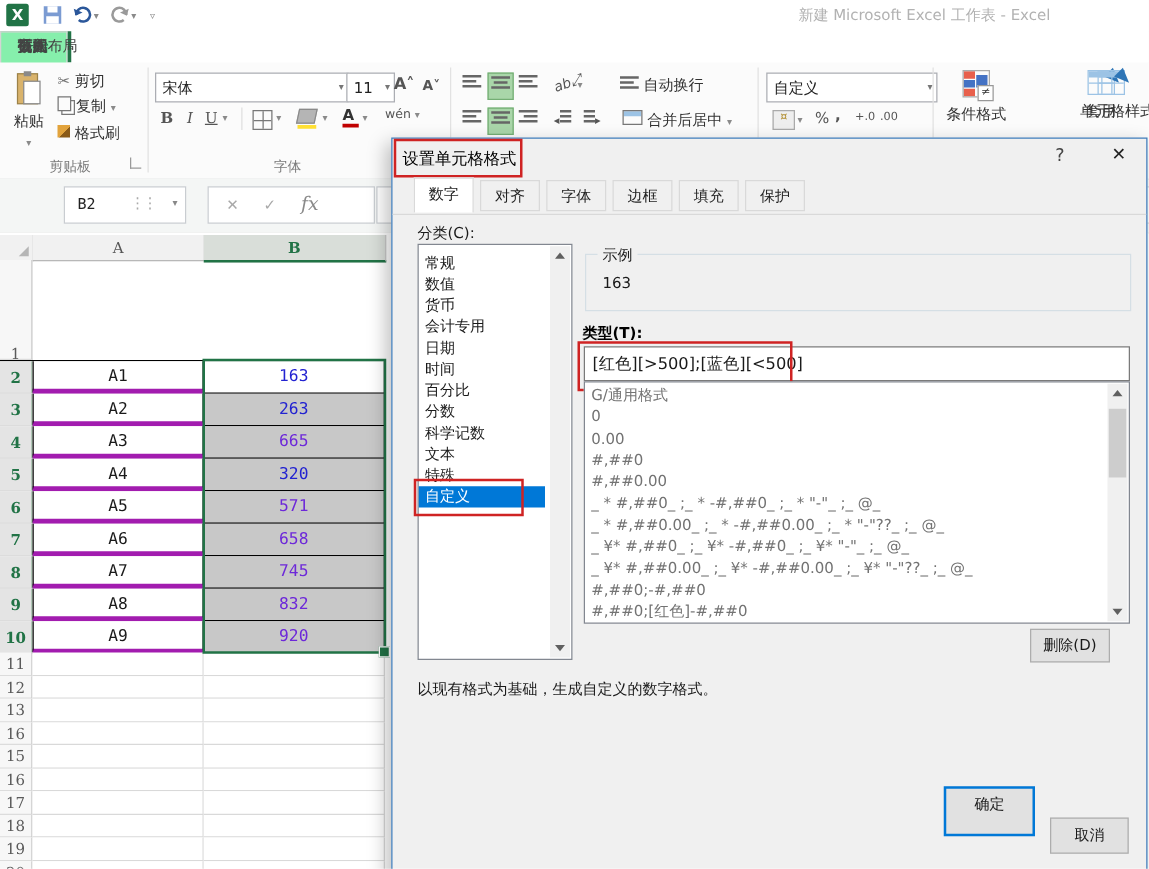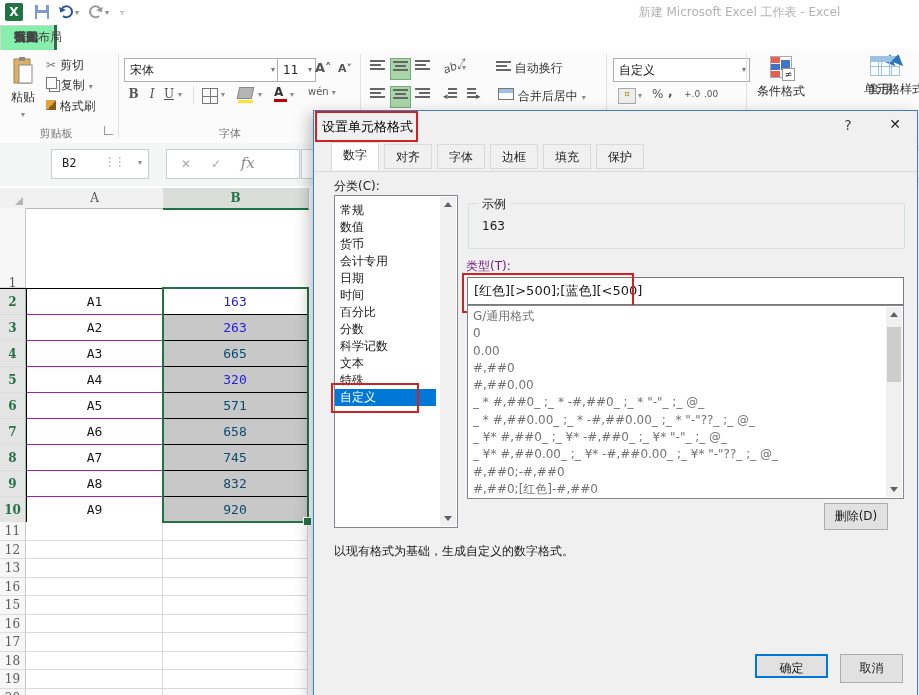--- a/index.html
+++ b/index.html
@@ -44,25 +44,25 @@
   #formulabar{left:0;top:143px;width:919px;height:43px;background:#f4f6f5;border-bottom:1px solid #cfd4d0;}
   .fbox{position:absolute;background:#fff;border:1px solid #c9cdd1;margin-left:48px;}
   
   #sheet{left:0;top:186px;width:919px;height:509px;background:#fff;}
   .colhead{position:absolute;top:2px;height:20px;line-height:20px;text-align:center;
      font-family:"DejaVu Serif","Liberation Serif",serif;background:#f1f1f1;border-right:1px solid #cacaca;border-bottom:1px solid #b8b8b8;color:#555;}
   .rowhead{font-family:"DejaVu Serif","Liberation Serif",serif;text-align:center;color:#5a5a5a;background:#f7f7f7;border-right:1px solid #cacaca;border-bottom:1px solid #dcdcdc;box-sizing:border-box;}
   .sheet-row{position:absolute;left:0;width:308px;height:26px;display:flex;}
   .sheet-row .rowhead{width:26px;height:26px;line-height:26px;background:#e4e4e4;color:#217346;font-weight:bold;border-right:1px solid #9fbfa9;}
   .cell{box-sizing:border-box;font-family:"DejaVu Sans Mono","Liberation Mono",monospace;font-size:13px;text-align:center;line-height:25px;}
-  .cell-a{width:137px;background:#fff;border-left:1px solid #000;border-right:1px solid #000;border-bottom:1px solid #a21caf;color:#1a1a1a;}
+  .cell-a{width:137px;background:#fff;border-left:1px solid #000;border-right:1px solid #000;border-bottom:4px solid #a21caf;color:#1a1a1a;}
   .cell-b{width:145px;background:#c8c8c8;border-right:1px solid #000;border-bottom:1px solid #000;}
   .cell-b[data-active="true"]{background:#fff;}
   .cell-b[data-color="blue"]{color:#2323d1;}
-  .cell-b[data-color="red"]{color:#0c4a6e;}
+  .cell-b[data-color="red"]{color:#6d28d9;}
   .empty-row{position:absolute;left:0;width:308px;height:18.5px;display:flex;}
   .empty-row .rowhead{width:26px;height:18.5px;line-height:18px;}
   .ecell{box-sizing:border-box;border-right:1px solid #d9d9d9;border-bottom:1px solid #d9d9d9;background:#fff;}
   
   #dialog{left:313px;top:110px;width:605px;height:600px;background:#f0f0f0;border:1px solid #3f7dbc;box-sizing:border-box;box-shadow:-4px 4px 14px rgba(0,0,0,.25);}
   .red-box{position:absolute;border:2px solid #cf2323;pointer-events:none;}
   .dtab{position:absolute;top:33px;width:48px;height:25px;line-height:25px;text-align:center;color:#222;background:#f0f0f0;border:1px solid #d9d9d9;box-sizing:border-box;}
   .dtab[data-active="true"]{background:#fff;height:28px;top:31px;border-bottom:none;z-index:2;}
   #dtab-line{position:absolute;left:0;top:60px;width:603px;height:1px;background:#d9d9d9;}
   #cat-list{left:20px;top:84px;width:124px;height:333px;background:#fff;border:1px solid #828790;box-sizing:border-box;padding-top:6px;}
@@ -370,21 +370,21 @@
         <span class="sarrow up"></span>
         <span class="sarrow dn"></span>
       </div>
   </div>
   <div class="red-box" style="left:17px;top:272px;width:84px;height:26px;"></div>
 
   <div class="abs" id="sample-group"></div>
   <div class="abs" id="sample-label">示例</div>
   <div class="abs" style="left:168px;top:108px;color:#1a1a1a;">163</div>
 
-  <div class="abs" style="left:152px;top:147px;color:#701a75;">类型(T):</div>
+  <div class="abs" style="left:152px;top:147px;color:#000000;font-weight:bold;">类型(T):</div>
   <div class="abs" id="type-input">[红色][&gt;500];[蓝色][&lt;500]</div>
   <div class="red-box" style="left:148px;top:162px;width:168px;height:36px;"></div>
 
   <div class="abs" id="fmt-list">
     <div>
 
     <div class="fmt-item">G/通用格式</div>
         <div class="fmt-item">0</div>
         <div class="fmt-item">0.00</div>
         <div class="fmt-item">#,##0</div>
@@ -399,21 +399,21 @@
     <div class="vscroll">
         <span class="sarrow up"></span>
         <span class="sthumb" style="top:20px;height:55px;"></span>
         <span class="sarrow dn"></span>
       </div>
   </div>
 
   <div class="btn" style="left:510px;top:392px;width:64px;height:27px;line-height:25px;">删除(D)</div>
   <div class="abs" style="left:20px;top:432px;color:#1a1a1a;">以现有格式为基础，生成自定义的数字格式。</div>
 
-  <div class="btn" id="ok-btn" style="left:441px;top:543px;width:73px;height:24px;line-height:25px;">确定</div>
+  <div class="btn" id="ok-btn" style="left:441px;top:518px;width:73px;height:40px;line-height:25px;">确定</div>
   <div class="btn" style="left:526px;top:543px;width:63px;height:29px;line-height:27px;">取消</div>
 <div class="dtab" data-active="true" style="left: 17px;">数字</div>
     <div class="dtab" style="left: 70px;">对齐</div>
     <div class="dtab" style="left: 123px;">字体</div>
     <div class="dtab" style="left: 176px;">边框</div>
     <div class="dtab" style="left: 229px;">填充</div>
     <div class="dtab" style="left: 282px;">保护</div>
   </div>
 
 </body></html>

